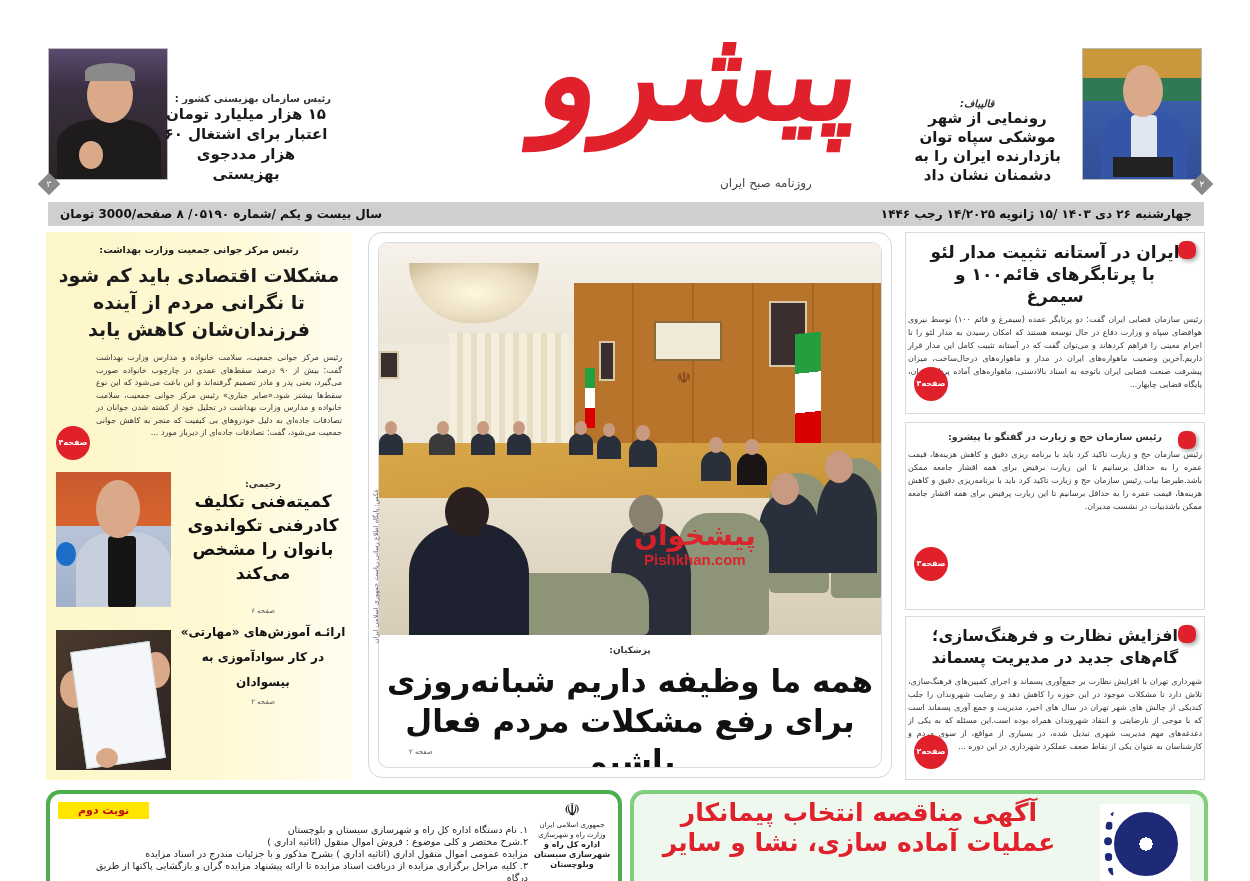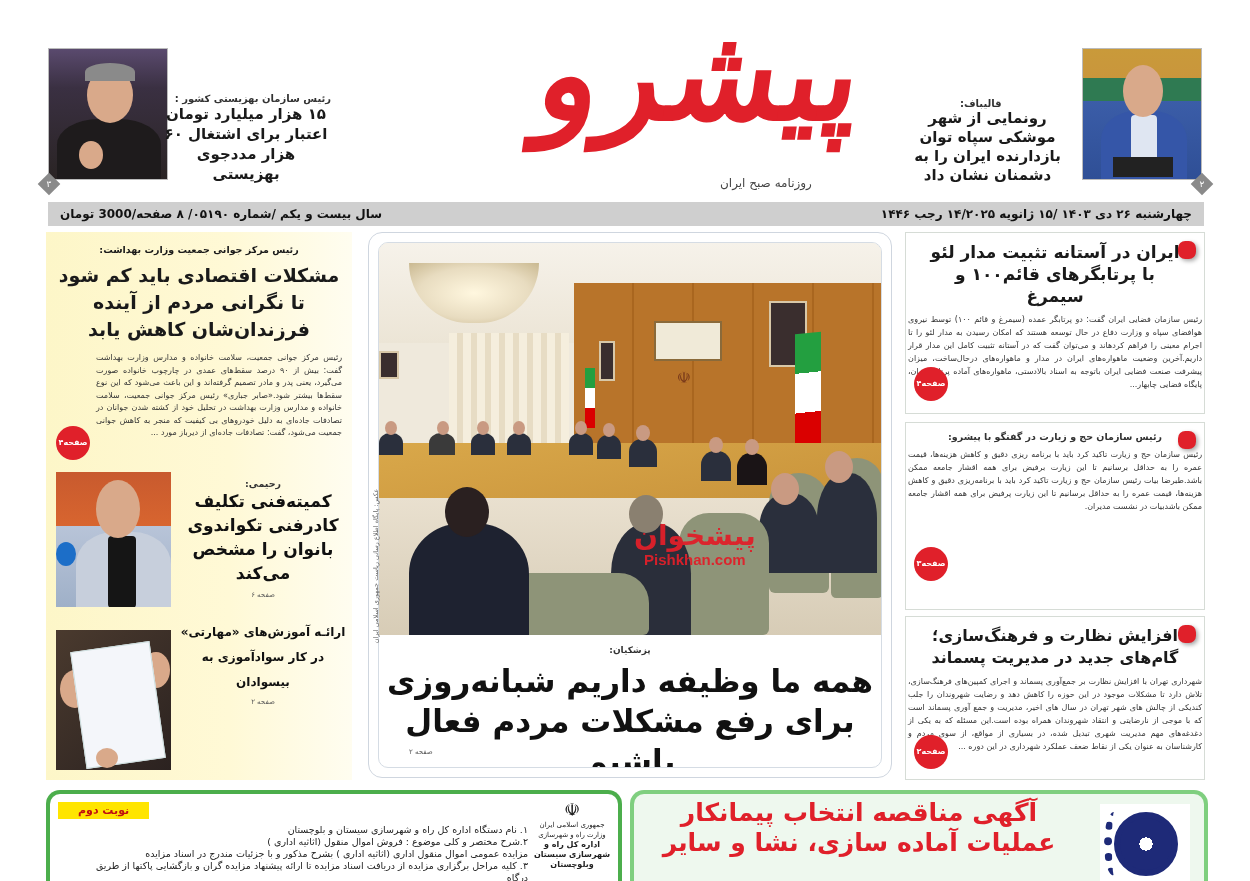--- a/index.html
+++ b/index.html
@@ -14,21 +14,21 @@
   .logo-tag { position: absolute; left: 190px; top: 166px; font-size: 12px; color: #444; font-family: "DejaVu Sans", sans-serif; direction: rtl; }
   .top-right-photo { left: 1082px; top: 48px; width: 120px; height: 132px; background: linear-gradient(180deg,#c99a3a 0%,#c9963c 22%,#2f7a52 22%,#2f7a52 40%,#3b5da8 40%,#2f4f96 100%); border: 1px solid #bbb; overflow: hidden; }
   .top-left-photo { left: 48px; top: 48px; width: 120px; height: 132px; background: linear-gradient(180deg,#5a4a6e 0%,#3a3042 30%,#2a2424 100%); border: 1px solid #bbb; overflow: hidden; }
   .face { position: absolute; border-radius: 50%; background: #d9a98a; }
   .suit { position: absolute; border-radius: 40% 40% 0 0; }
 
   .page-diamond { position: absolute; width: 16px; height: 16px; background: #8a8a8a; transform: rotate(45deg); }
   .page-diamond span { display: block; transform: rotate(-45deg); color: #fff; font-size: 9px; text-align: center; line-height: 16px; }
   .kicker { font-size: 10px; font-weight: bold; color: #333; }
   .tr-text { left: 900px; top: 98px; width: 175px; }
-  .tr-text .kicker { text-align: left; padding-left: 60px; }
+  .tr-text .kicker { text-align: left; padding-left: 60px; font-style: italic; }
   .tr-text .hl { font-size: 15px; line-height: 19px; text-align: center; font-weight: bold; }
   .tl-text { left: 161px; top: 93px; width: 170px; }
   .tl-text .kicker { text-align: right; }
   .tl-text .hl { font-size: 15px; line-height: 20px; text-align: center; font-weight: bold; }
 
   
   .datebar { left: 48px; top: 202px; width: 1156px; height: 24px; background: #cfcfcf; display: flex; justify-content: space-between; align-items: center; padding: 0 12px; }
   .datebar span { font-size: 12px; font-weight: bold; color: #111; }
 
   
@@ -45,21 +45,21 @@
   .lc-hl { position: absolute; left: 8px; right: 8px; top: 30px; text-align: center; font-size: 19px; line-height: 27px; font-weight: bold; }
   .lc-body { position: absolute; left: 50px; right: 10px; top: 120px; font-size: 8px; line-height: 12.5px; color: #333; text-align: justify; }
 
   .lc-photo1 { left: 56px; top: 472px; width: 115px; height: 135px; background: linear-gradient(180deg,#c85a2e 0%,#d8652f 40%,#b8c4d8 40%,#9fb0c8 100%); overflow: hidden; }
   .lc-photo2 { left: 56px; top: 630px; width: 115px; height: 140px; background: linear-gradient(135deg,#4a3a2e 0%,#2b2220 100%); overflow: hidden; }
   .paper { position: absolute; background: #f4f6fa; border: 1px solid #cdd; }
   .side-hl { text-align: center; font-weight: bold; color: #111; }
   .side1 { left: 178px; top: 478px; width: 170px; }
   .side1 .kicker { text-align: center; font-size: 9.5px; }
   .side1 .hl { font-size: 17px; line-height: 24px; }
-  .side1 .pg { font-size: 7px; color: #555; margin-top: 6px; font-weight: normal; }
+  .side1 .pg { font-size: 7px; color: #555; margin-top: 22px; font-weight: normal; }
   .side2 { left: 178px; top: 620px; width: 170px; }
   .side2 .hl { font-size: 12px; line-height: 25px; }
   .side2 .pg { font-size: 7px; color: #555; margin-top: 3px; font-weight: normal; }
 
   
   .center-frame { left: 368px; top: 232px; width: 524px; height: 546px; border: 1px solid #cfd6df; border-radius: 14px; background: #fff; }
   .center-inner { left: 378px; top: 242px; width: 504px; height: 526px; border: 1px solid #d5dce4; border-radius: 10px; background: #fff; overflow: hidden; }
   .photo-main { position: absolute; left: 0; top: 0; width: 504px; height: 392px; background: #efe9dc; overflow: hidden; }
   .ceiling { position: absolute; left: 0; top: 0; width: 504px; height: 100px; background: linear-gradient(180deg,#f6f2ea 0%,#ece5d6 100%); }
   .chandelier { position: absolute; left: 30px; top: 20px; width: 130px; height: 60px; border-radius: 0 0 60px 60px; background: radial-gradient(ellipse at center,#fff7df 0%,#e8dcc0 60%,#c9b890 100%); }

